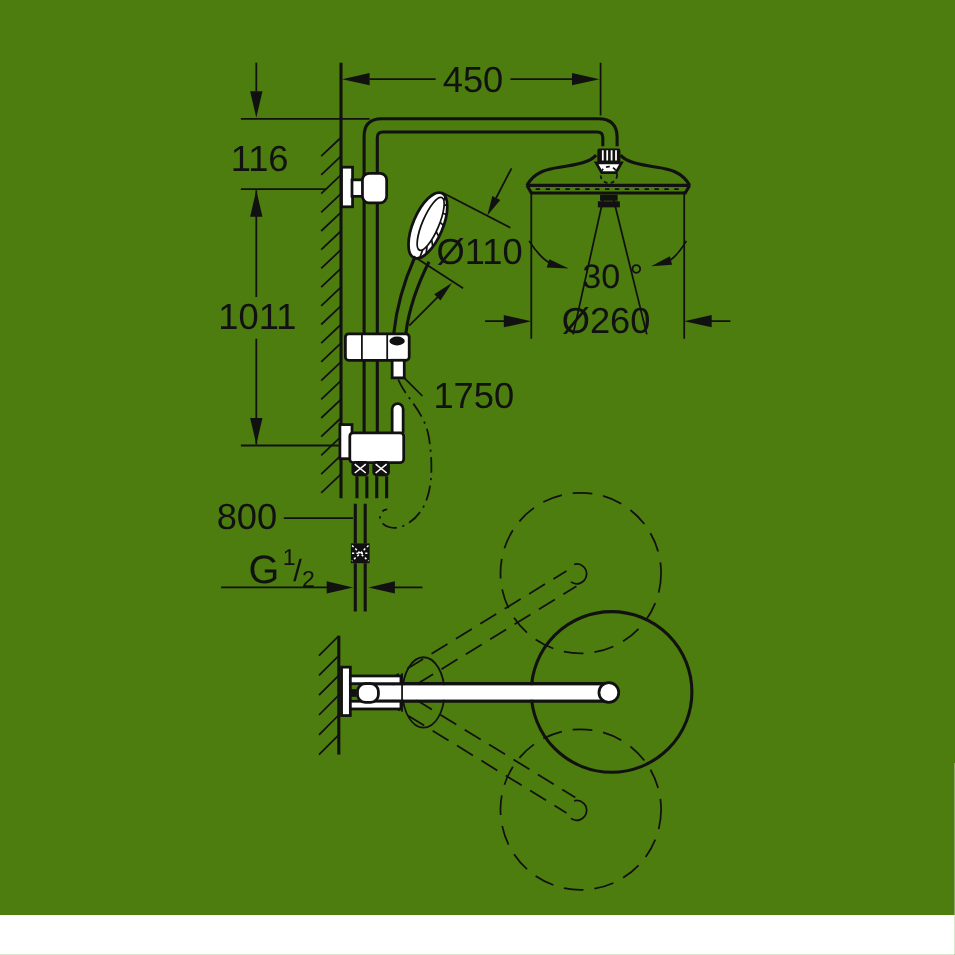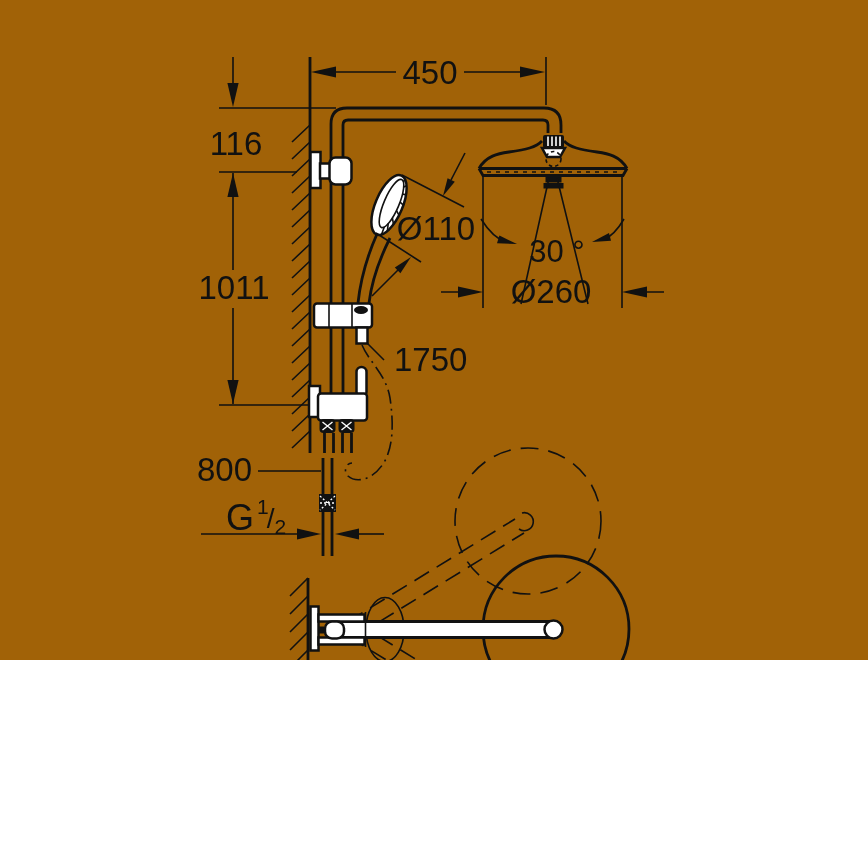--- a/index.html
+++ b/index.html
@@ -1,16 +1,16 @@
 <!DOCTYPE html>
 <html><head>
 <meta charset="utf-8">
 <style>
   html,body{margin:0;padding:0;background:#ffffff;}
-  .stage{width:868px;height:660px;position:relative;background:#a16207;overflow:hidden;}
+  .stage{width:868px;height:832px;position:relative;background:#4d7c0f;overflow:hidden;}
   svg{display:block;}
   text{font-family:"Liberation Sans","DejaVu Sans",sans-serif;fill:#111111;}
   .dimtext{font-size:33px;}
   .obj{stroke:#111111;fill:none;stroke-width:2.8;}
   .objw{stroke:#111111;fill:#ffffff;stroke-width:2.5;}
   .thin{stroke:#111111;fill:none;stroke-width:1.6;}
   .arrow{fill:#111111;stroke:none;}
   .dark{fill:#111111;stroke:none;}
 </style>
 </head>

